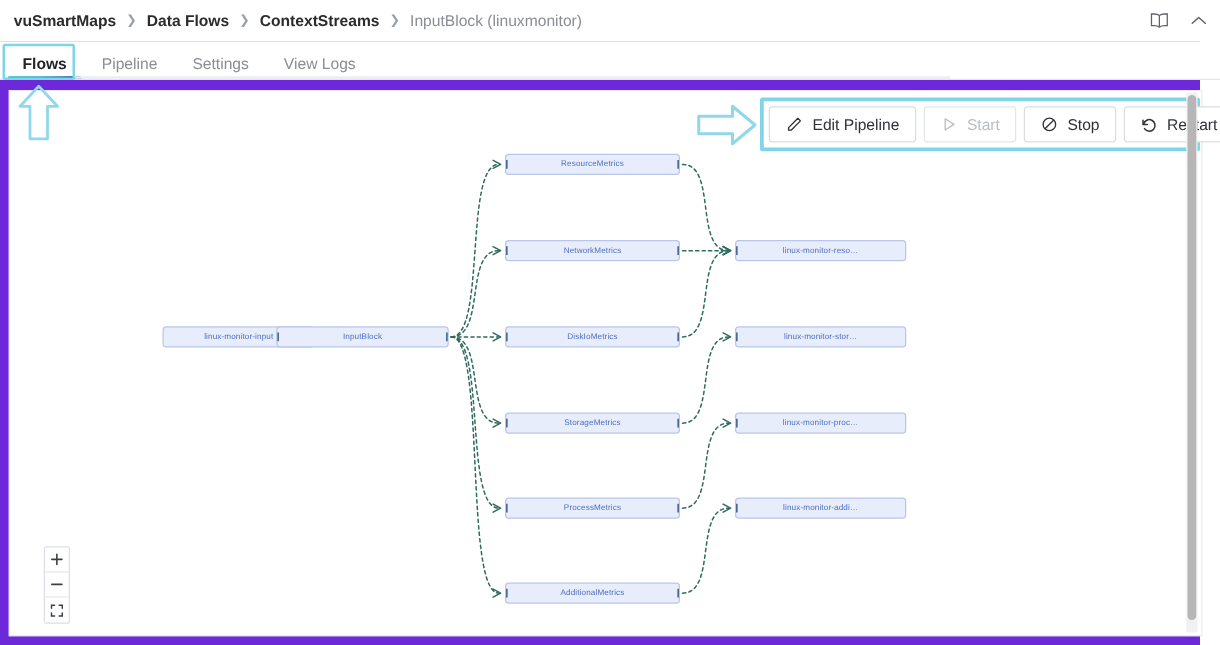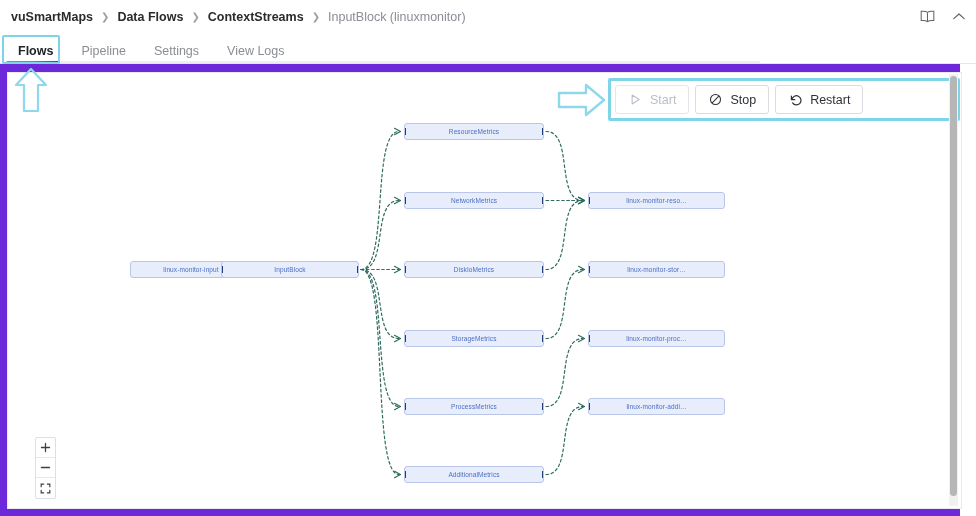--- a/index.html
+++ b/index.html
@@ -384,20 +384,28 @@
       <div class="zbtn">
         <svg width="11" height="11" viewBox="0 0 12 12" fill="none" stroke="#3c4043" stroke-width="1.3" stroke-linecap="round">
           <path d="M1.3 4V1.3H4M8 1.3h2.7V4M10.7 8v2.7H8M4 10.7H1.3V8"></path>
         </svg>
       </div>
     </div>
   </div>
 
   <div class="toolbar-annot"></div>
   <div class="toolbar">
+    <div class="tbtn">
+      <span class="ticon">
+        <svg width="13" height="13" viewBox="0 0 14 14" fill="none" stroke="#2f3237" stroke-width="1.15" stroke-linecap="round" stroke-linejoin="round">
+          <path d="M10 1.8l2.2 2.2-8 8H2v-2.2z"></path>
+        </svg>
+      </span>
+      <span>Edit Pipeline</span>
+    </div>
     <div class="tbtn disabled">
       <span class="ticon">
         <svg width="13" height="13" viewBox="0 0 14 14" fill="none" stroke="#b9bec5" stroke-width="1.15" stroke-linejoin="round">
           <path d="M3.4 2.2l7.6 4.8-7.6 4.8z"></path>
         </svg>
       </span>
       <span>Start</span>
     </div>
     <div class="tbtn">
       <span class="ticon">

